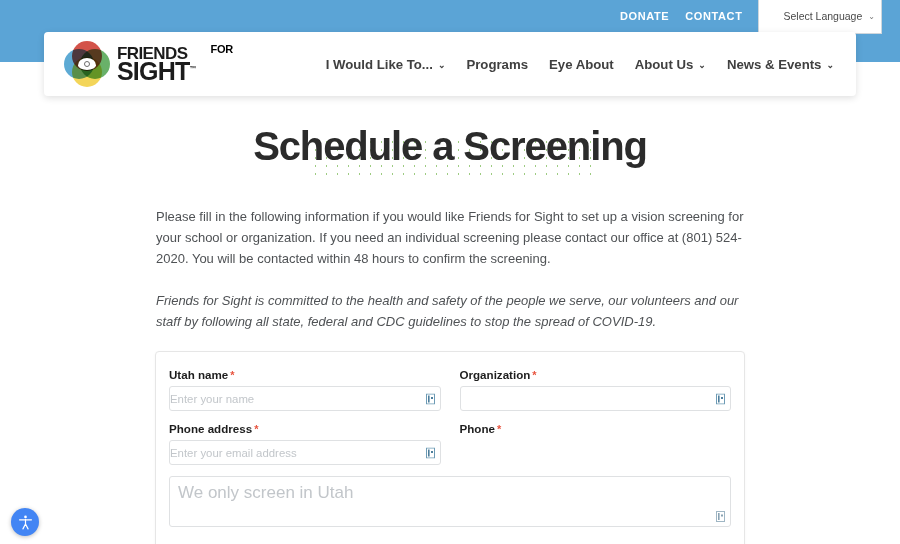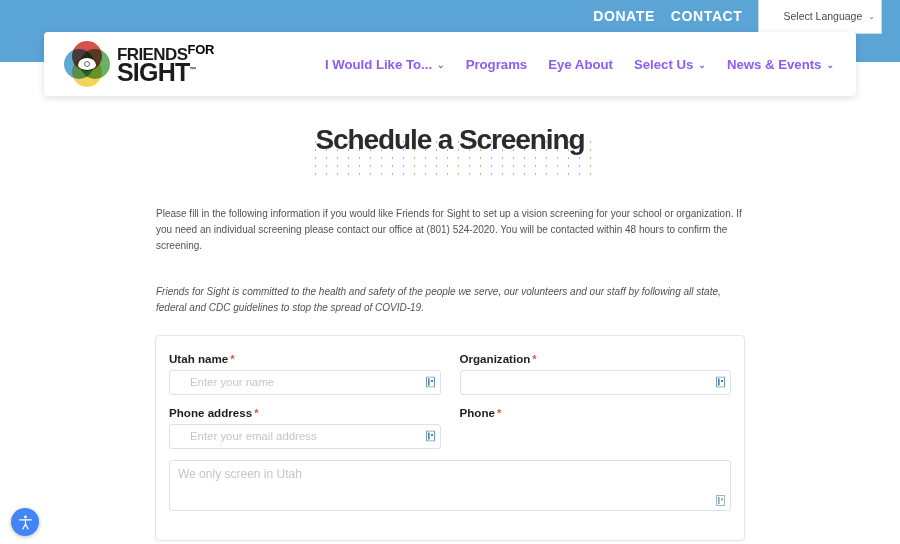--- a/index.html
+++ b/index.html
@@ -30,21 +30,21 @@
     top: 0; right: 0;
     height: 32px;
     display: flex;
     align-items: center;
     gap: 16px;
     padding-right: 18px;
   }
 
   .utility-link {
     color: #ffffff;
-    font-size: 14px;
+    font-size: 11px;
     font-weight: 700;
     letter-spacing: 0.6px;
     text-decoration: none;
     cursor: pointer;
   }
 
   .lang-select {
     background: #ffffff;
     border: 1px solid #cfd6dc;
     height: 36px;
@@ -127,24 +127,25 @@
     line-height: 0.86;
   }
   .logo-friends {
     font-size: 17px;
     font-weight: 800;
     letter-spacing: -0.6px;
     color: #1c1c1c;
     text-align: center;
   }
   .logo-for {
-    font-size: 13px;
+    font-size: 11px;
     font-weight: 800;
     vertical-align: super;
     letter-spacing: -0.2px;
+    margin-left: 23px;
   }
   .logo-sight {
     font-size: 25px;
     font-weight: 800;
     letter-spacing: -0.8px;
     color: #1c1c1c;
     display: block;
     margin-top: -1px;
   }
   .logo-tm {
@@ -156,21 +157,21 @@
   .main-nav {
     margin-left: auto;
     margin-right: 22px;
     display: flex;
     align-items: center;
     gap: 21px;
   }
   .nav-item {
     font-size: 13.2px;
     font-weight: 700;
-    color: #8b5cf6;
+    color: #404040;
     cursor: pointer;
     display: flex;
     align-items: center;
     gap: 5px;
     white-space: nowrap;
   }
   .nav-caret {
     font-size: 9px;
     font-weight: 700;
     position: relative;
@@ -198,37 +199,37 @@
     width: 285px;
     height: 40px;
     background-image: radial-gradient(#8cc26b 1.1px, transparent 1.2px);
     background-size: 11px 8px;
     opacity: 0.85;
   }
 
   .page-title {
     position: relative;
     z-index: 2;
-    font-size: 28px;
+    font-size: 40px;
     font-weight: 800;
     letter-spacing: -1.1px;
     color: #2b2b2b;
   }
 
   .intro {
     width: 588px;
     margin: 14px auto 0;
   }
   .intro p {
-    font-size: 10px;
+    font-size: 13px;
     line-height: 1.62;
     color: #4f5255;
   }
   .intro p.note {
-    margin-top: 29px;
+    margin-top: 21px;
     font-style: italic;
   }
 
   
   .form-card {
     width: 590px;
     margin: 19px auto 0;
     background: #ffffff;
     border: 1px solid #e6e6e6;
     border-radius: 4px;
@@ -257,37 +258,37 @@
     margin-left: 2px;
   }
 
   .input-wrap { position: relative; }
 
   .text-input {
     width: 100%;
     height: 25px;
     border: 1px solid #dfe1e3;
     border-radius: 3px;
-    padding: 0 22px 0 20px;
+    padding: 0 22px 0 0;
     font-family: "Liberation Sans", sans-serif;
     font-size: 11.4px;
     color: #3a3a3a;
     background: #fff;
     outline: none;
   }
   .text-input::placeholder { color: #c2c6ca; }
 
   .textarea-input {
     width: 100%;
     height: 51px;
     border: 1px solid #dfe1e3;
     border-radius: 3px;
     padding: 6px 39px 0 8px;
     font-family: "Liberation Sans", sans-serif;
-    font-size: 12px;
+    font-size: 17px;
     color: #3a3a3a;
     background: #fff;
     outline: none;
     resize: none;
   }
   .textarea-input::placeholder { color: #c2c6ca; }
 
   .field-icon {
     position: absolute;
     right: 6px;
@@ -352,21 +353,21 @@
       <span>I Would Like To...</span>
       <span class="nav-caret">⌄</span>
     </div>
     <div class="nav-item">
       <span>Programs</span>
     </div>
     <div class="nav-item">
       <span>Eye About</span>
     </div>
     <div class="nav-item">
-      <span>Select Us</span>
+      <span>About Us</span>
       <span class="nav-caret">⌄</span>
     </div>
     <div class="nav-item">
       <span>News &amp; Events</span>
       <span class="nav-caret">⌄</span>
     </div>
   </nav>
 </div>
 
 <div class="page">

